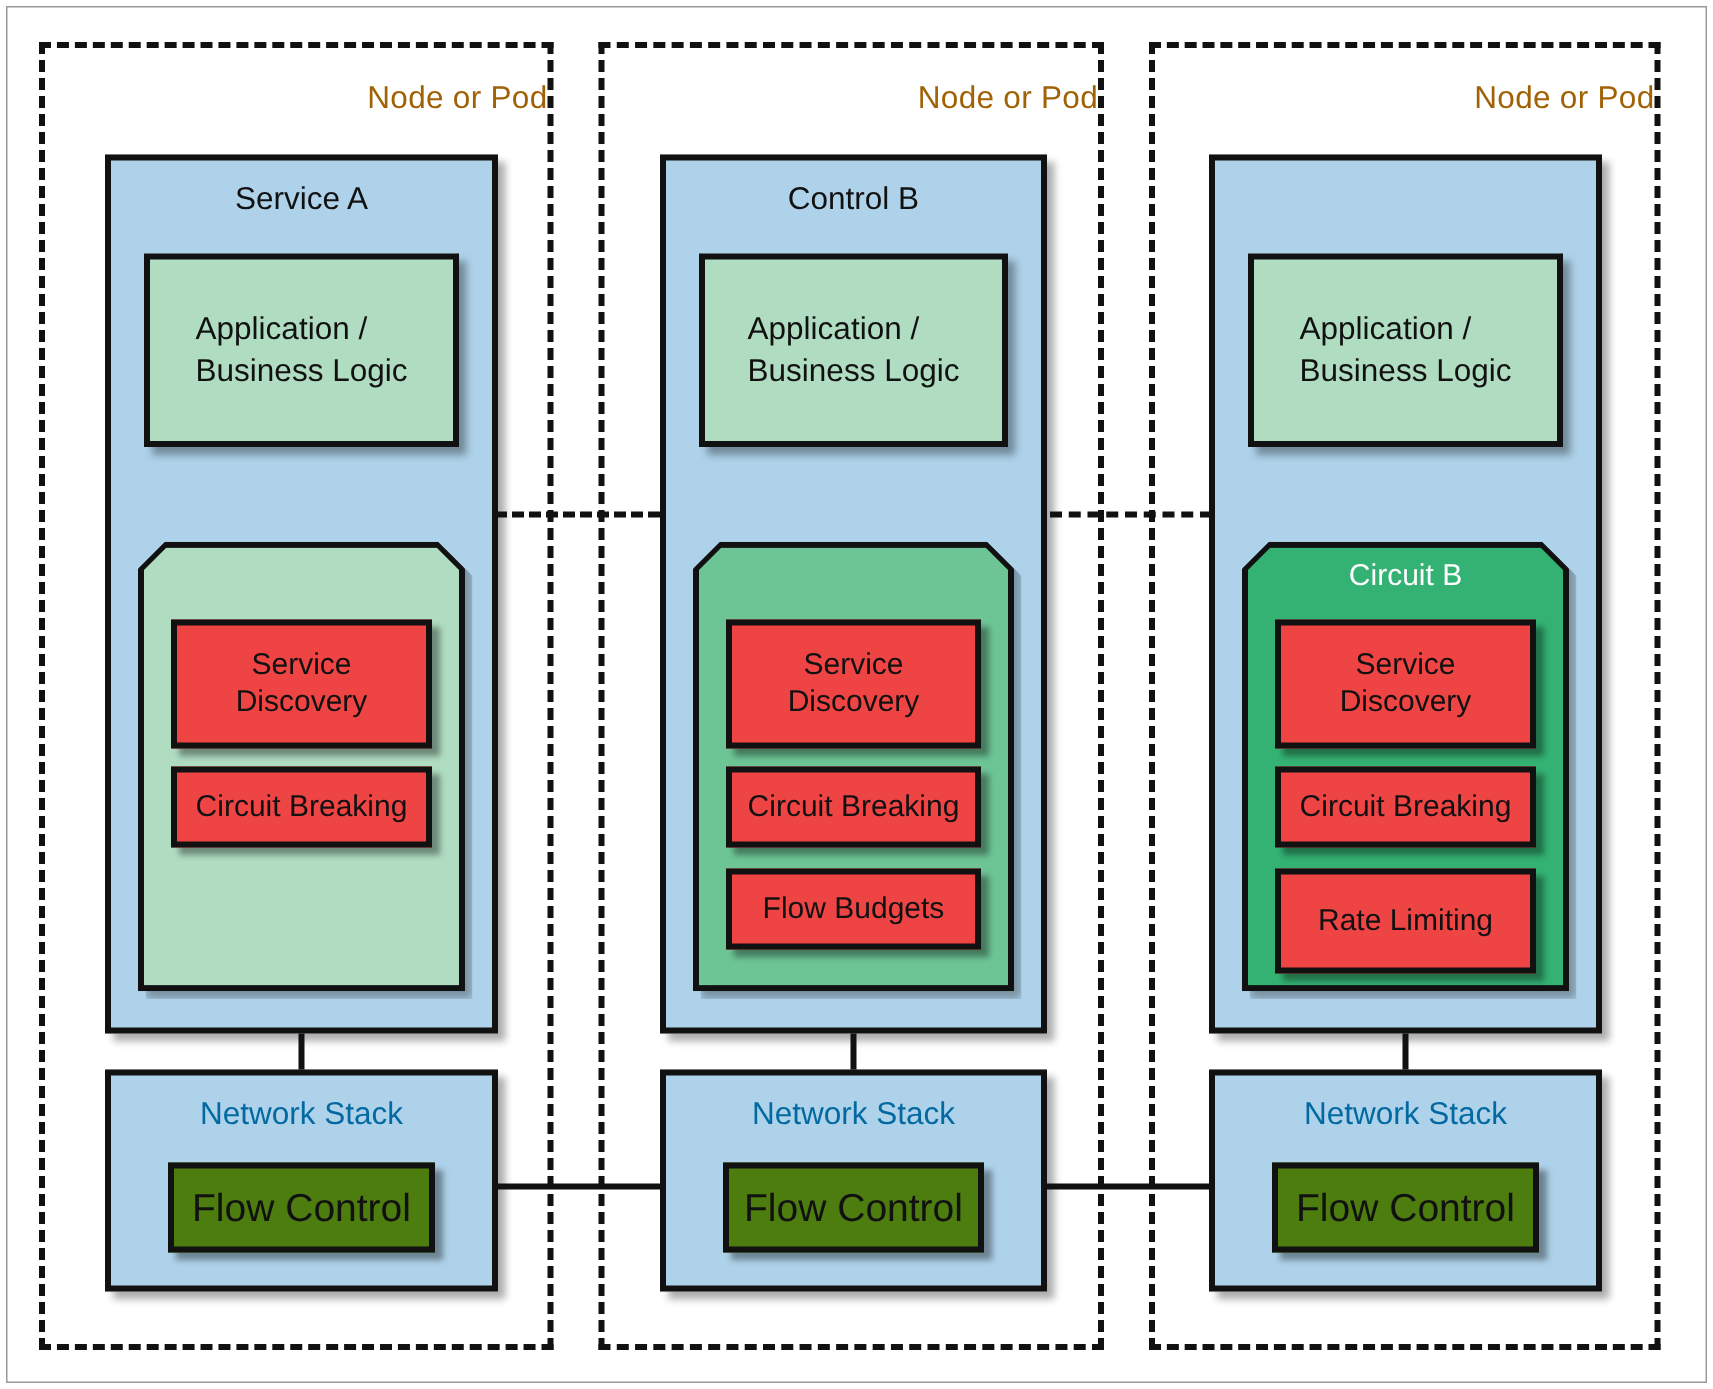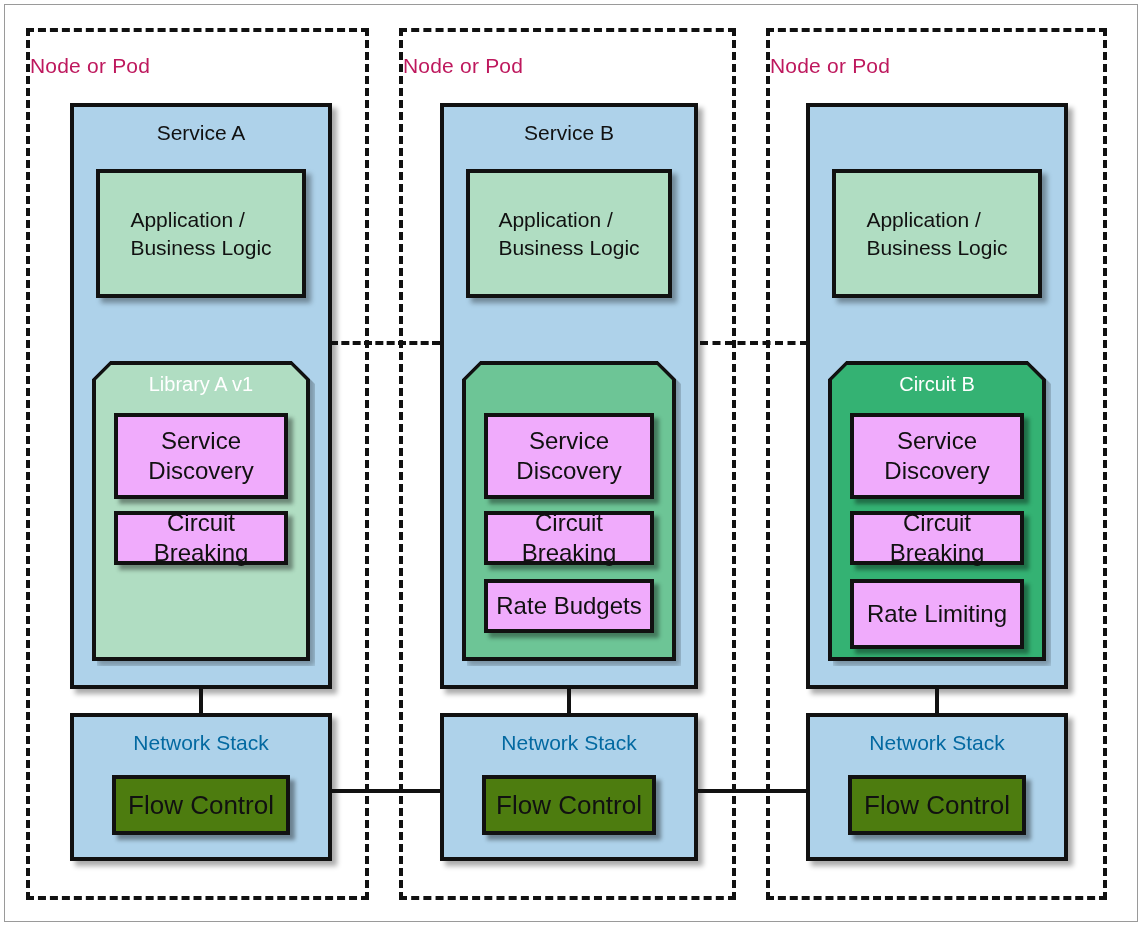--- a/index.html
+++ b/index.html
@@ -44,23 +44,23 @@
   }
   .pod-1 { left: 26px;  width: 343px; }
   .pod-2 { left: 399px; width: 337px; }
   .pod-3 { left: 766px; width: 341px; }
 
   .pod-label {
     position: absolute;
     top: 22px;
     left: 0;
     right: 0;
-    text-align: left;
+    text-align: right;
     font-size: 21px;
-    color: #be185d;
+    color: #a16207;
     letter-spacing: .2px;
     white-space: nowrap;
   }
 
   
   .gutter-dash {
     position: absolute;
     top: 341px;
     height: 0;
     border-top: 4px dashed #111111;
@@ -165,29 +165,29 @@
     color: #ffffff;
     white-space: nowrap;
     z-index: 3;
   }
 
   
   .feature {
     position: absolute;
     left: 22px;
     right: 22px;
-    background: #f0abfc;
+    background: #ef4444;
     border: 4px solid #111111;
     box-sizing: border-box;
     box-shadow: 5px 5px 4px rgba(0,0,0,0.38);
     display: flex;
     align-items: center;
     justify-content: center;
     text-align: center;
-    font-size: 24px;
+    font-size: 20px;
     line-height: 1.25;
     color: #111111;
     white-space: pre-line;
     z-index: 3;
   }
 
   
   .net-box {
     position: absolute;
     top: 713px;
@@ -267,55 +267,54 @@
     <div class="app-box">
       <div class="app-text">Application /
 Business Logic</div>
     </div>
 
     <div class="library-shadow"></div>
     <div class="library-box">
       <div class="library-inner">
         <div class="library-fill" id="lib-fill-1" style="background: rgb(176, 221, 194);"></div>
       </div>
-      <div class="library-title">Library A v1</div>
       <div class="feature" style="top:52px; height:86px;">Service
 Discovery</div>
       <div class="feature" style="top:150px; height:54px;">Circuit Breaking</div>
     </div>
   </div>
 
   <div class="v-connector vc-1"></div>
 
   <div class="net-box net-1">
     <div class="net-title">Network Stack</div>
     <div class="flow-box">Flow Control</div>
   </div>
 
   <div class="pod pod-2">
     <div class="pod-label">Node or Pod</div>
   </div>
 
   <div class="service-box service-2">
-    <div class="service-title">Service B</div>
+    <div class="service-title">Control B</div>
 
     <div class="app-box">
       <div class="app-text">Application /
 Business Logic</div>
     </div>
 
     <div class="library-shadow"></div>
     <div class="library-box">
       <div class="library-inner">
         <div class="library-fill" id="lib-fill-2" style="background: rgb(109, 197, 150);"></div>
       </div>
       <div class="feature" style="top:52px; height:86px;">Service
 Discovery</div>
       <div class="feature" style="top:150px; height:54px;">Circuit Breaking</div>
-      <div class="feature" style="top:218px; height:54px;">Rate Budgets</div>
+      <div class="feature" style="top:218px; height:54px;">Flow Budgets</div>
     </div>
   </div>
 
   <div class="v-connector vc-2"></div>
 
   <div class="net-box net-2">
     <div class="net-title">Network Stack</div>
     <div class="flow-box">Flow Control</div>
   </div>
 

